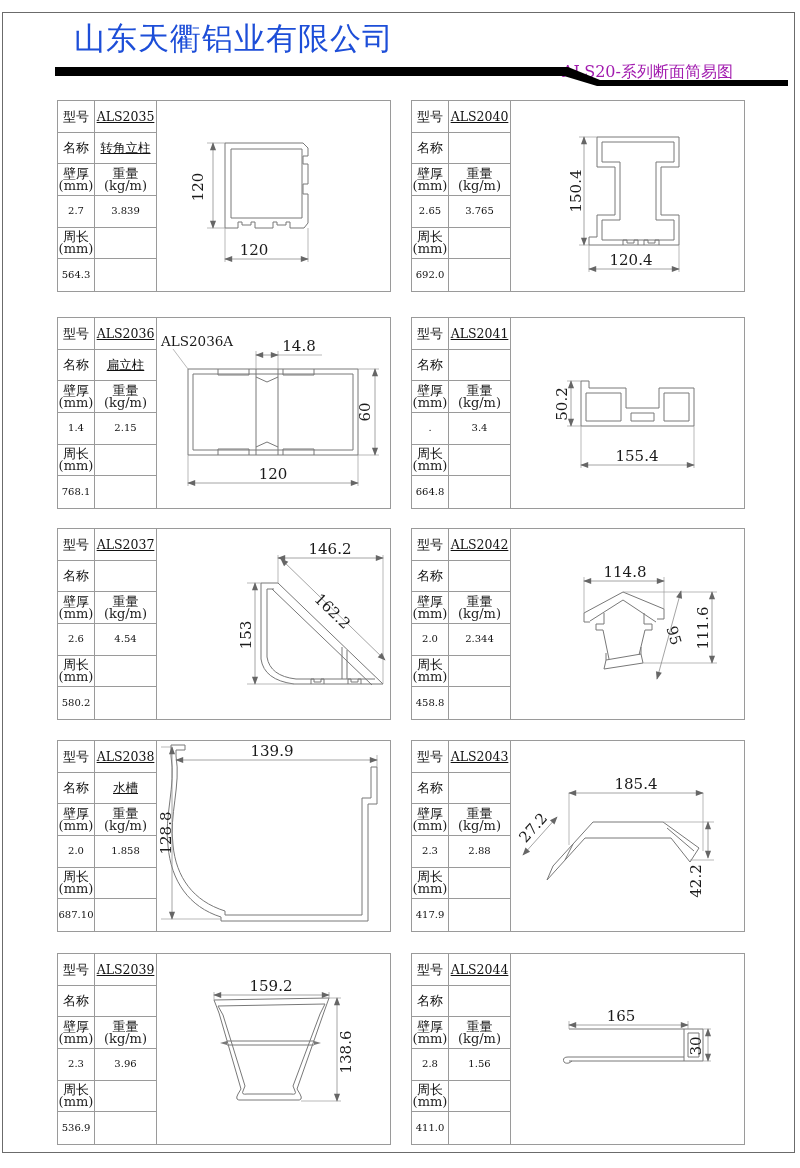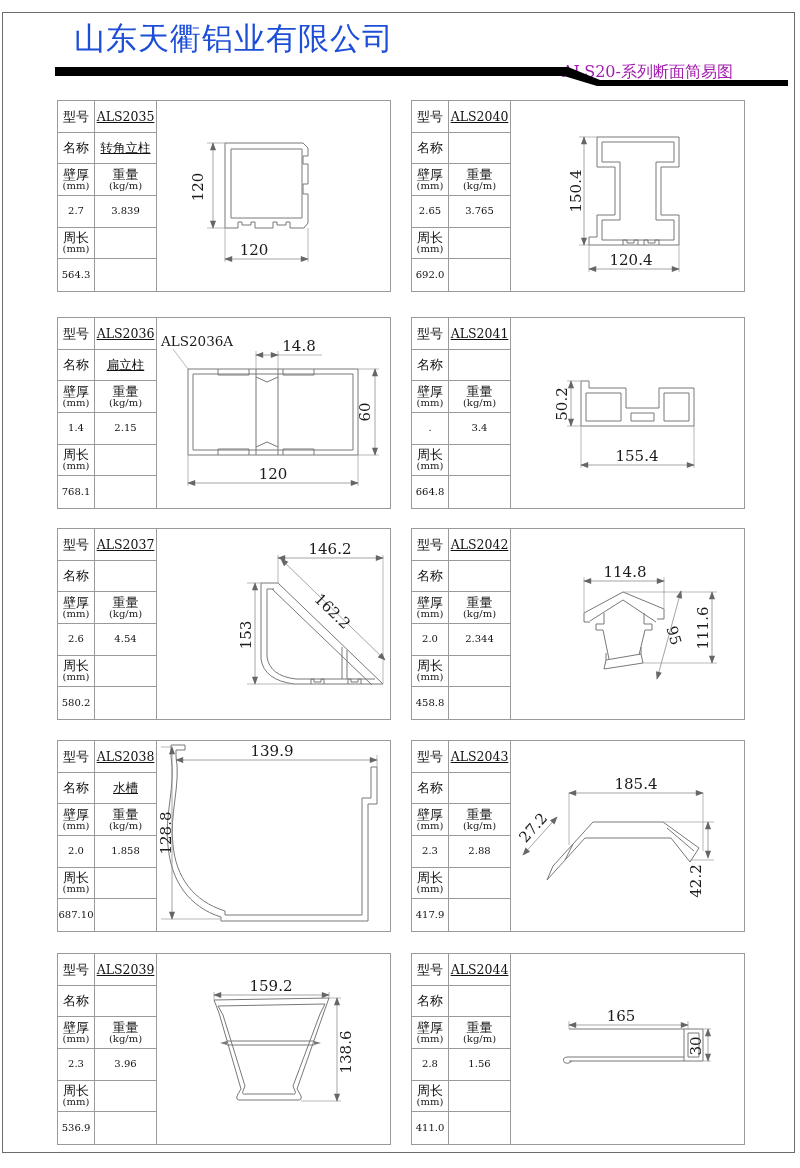--- a/index.html
+++ b/index.html
@@ -12,21 +12,21 @@
   .bar{position:absolute;left:0;top:0;}
   .cell{position:absolute;width:332px;height:190px;border:1px solid #9a9a9a;display:flex;background:#fff;}
   .ptable{width:98px;flex:0 0 98px;border-right:1px solid #9a9a9a;display:grid;
         grid-template-columns:37px 61px;grid-template-rows:repeat(6,1fr);}
   .tc{display:flex;flex-direction:column;align-items:center;justify-content:center;
         border-bottom:1px solid #9a9a9a;font-size:13px;line-height:1.05;overflow:hidden;text-align:center;}
   .tc:nth-child(odd){border-right:1px solid #9a9a9a;}
   .tc:nth-last-child(-n+2){border-bottom:none;}
   .tc.v{font-size:12.5px;text-decoration:underline;}
   .tc.n{font-size:10px;}
-  .u{font-size:10px;color:#222;margin-top:-1px;}
+  .u{font-size:13px;color:#222;margin-top:-1px;}
   .draw{flex:1;position:relative;}
   .draw svg{position:absolute;left:0;top:0;overflow:visible;}
   .p{fill:none;stroke:#787878;stroke-width:1;}
   .e{fill:none;stroke:#9b9b9b;stroke-width:0.7;}
   .d{fill:none;stroke:#8d8d8d;stroke-width:0.8;}
   .dt{font-size:15px;fill:#1a1a1a;text-anchor:middle;font-family:"DejaVu Serif",serif;}
   .lbl{font-size:13.5px;fill:#1a1a1a;text-anchor:start;font-family:"DejaVu Serif",serif;}
   .wedge{fill:#787878;stroke:none;}
 </style>
 </head>

